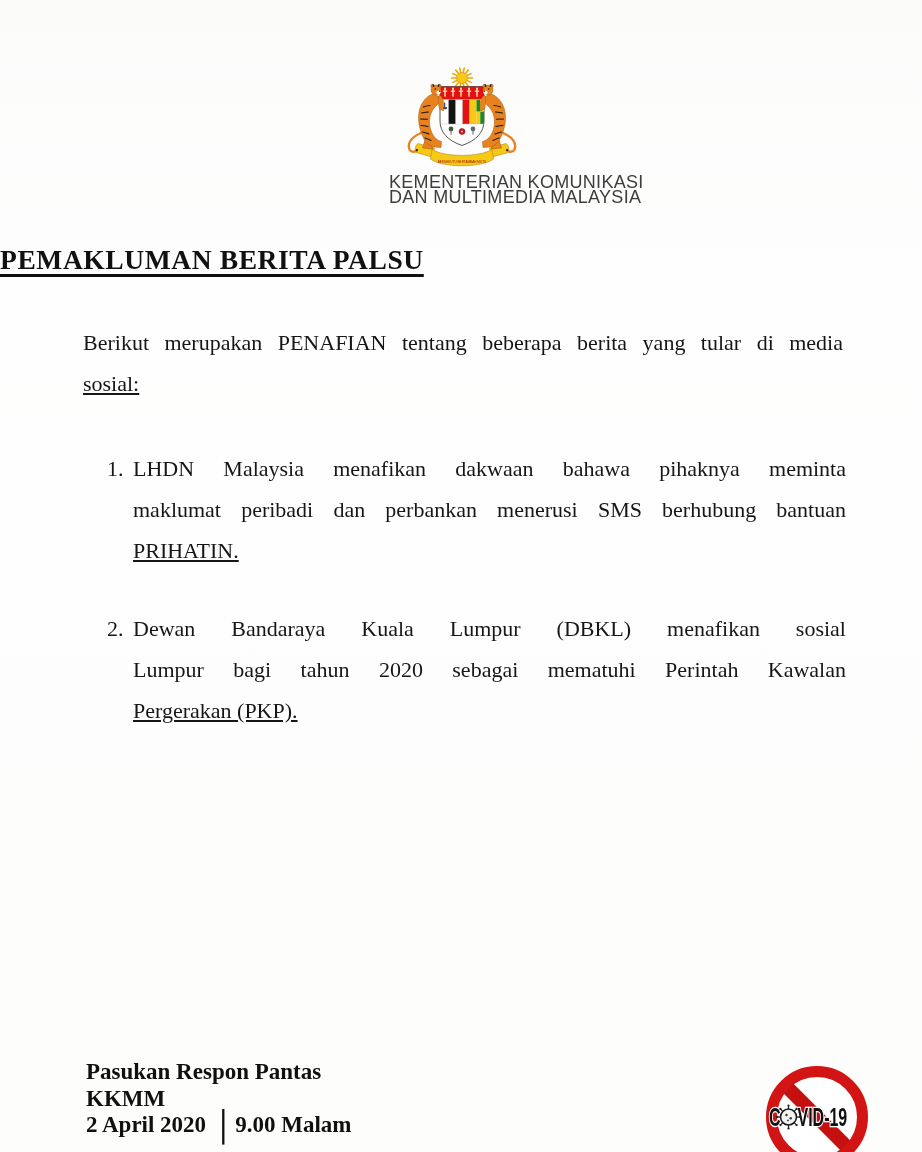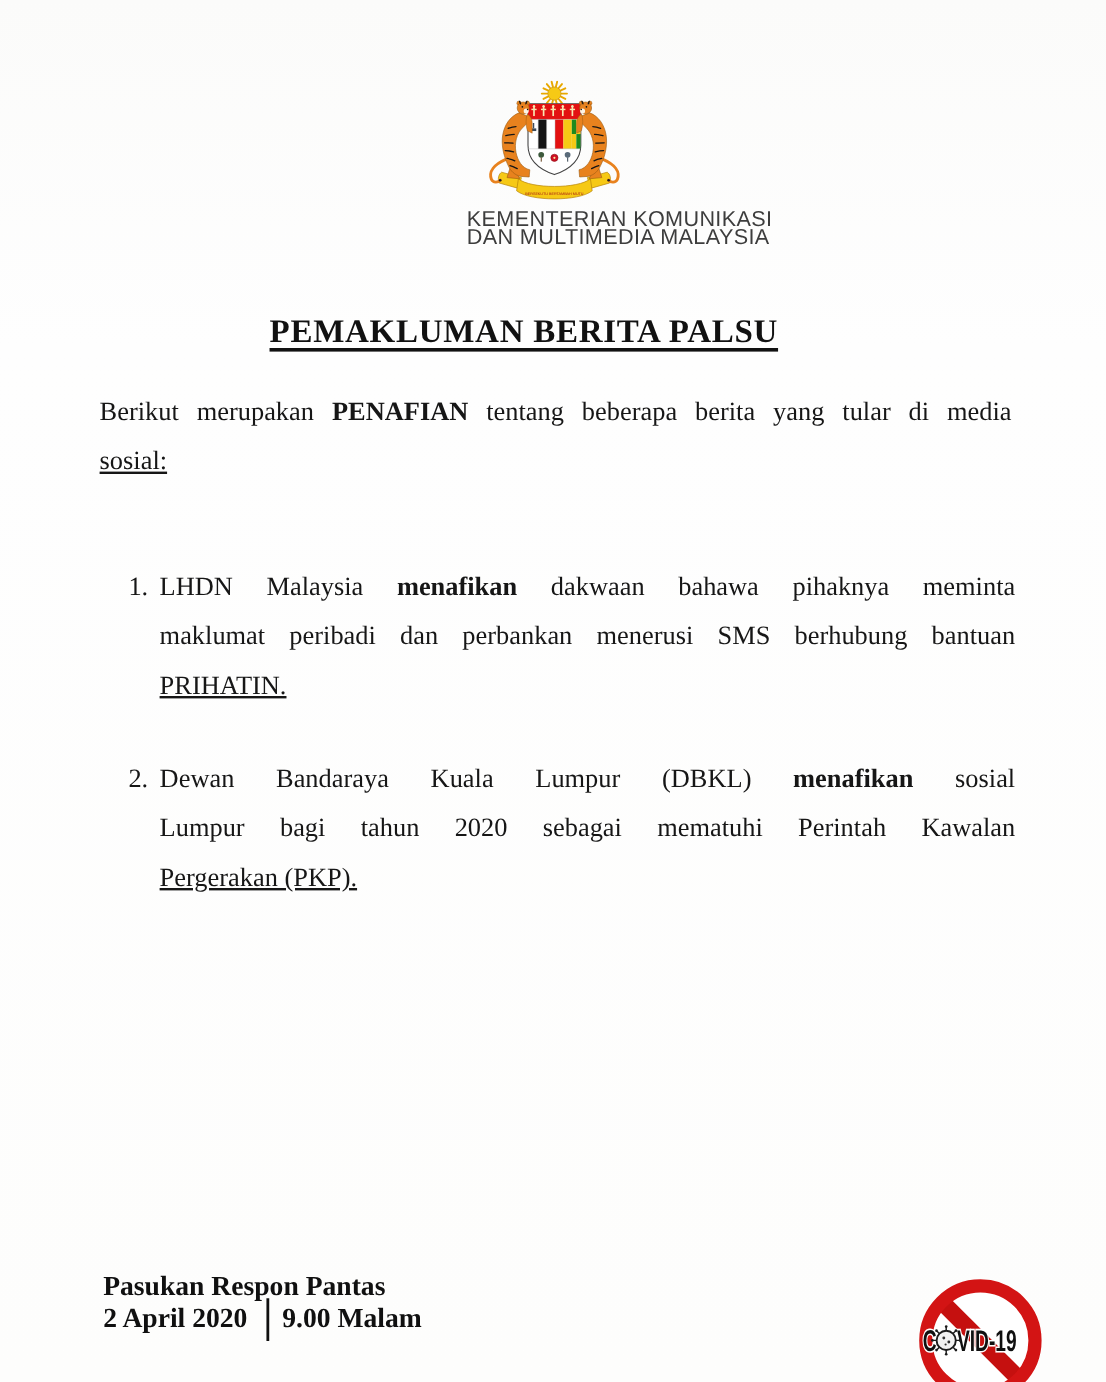--- a/index.html
+++ b/index.html
@@ -11,34 +11,34 @@
   }
   
   .crest{position:absolute;left:396px;top:67px;width:132px;height:106px;}
   .ministry{
     position:absolute;left:389px;top:175px;
     font-family:"Liberation Sans",sans-serif;font-size:18px;line-height:14.5px;
     color:#3d3d3d;letter-spacing:.3px;white-space:nowrap;
   }
   
   .title{
-    position:absolute;left:0;top:243px;width:841px;margin:16px;text-align:center;
+    position:absolute;left:0;top:243px;width:841px;margin:0;text-align:left;
     font-size:27.5px;line-height:34px;font-weight:bold;letter-spacing:.6px;color:#111;
     text-decoration:underline;text-decoration-thickness:2.5px;text-underline-offset:5px;
   }
   
   .para{position:absolute;font-size:22px;line-height:41px;color:#161616;}
   .intro{left:83px;top:322px;width:760px;}
   .listwrap{left:107px;top:448px;width:739px;}
   .item{position:relative;margin-bottom:37px;}
   .num{position:absolute;left:0;top:0;line-height:41px;}
-  .itext{margin-left:26px;margin-top:20px;}
+  .itext{margin-left:26px;}
   .jline{text-align:justify;text-align-last:justify;}
   .jline.jlast{text-align-last:left;text-decoration:underline;}
-  .jline b{font-weight:bold;}
+  .jline b{font-weight:normal;}
   
   .footer{
     position:absolute;left:86px;top:1059px;
     font-size:23px;line-height:26.5px;font-weight:bold;color:#101010;white-space:nowrap;
   }
   .vbar{
     font-family:"DejaVu Sans Mono","DejaVu Sans",monospace;font-weight:400;
     font-size:30px;line-height:0;vertical-align:-4.5px;padding:0 3px 0 8px;
   }
   
@@ -181,20 +181,21 @@
         <div class="itext">
           <div class="jline"><span>Dewan  Bandaraya  Kuala  Lumpur  (DBKL)  </span><b>menafikan</b><span>  sosial</span></div>
           <div class="jline"><span>Lumpur  bagi  tahun  2020  sebagai  mematuhi  Perintah  Kawalan</span></div>
           <div class="jline jlast"><span>Pergerakan (PKP).</span></div>
         </div>
       </div>
     </div>
 
   <div class="footer">
     <div>Pasukan Respon Pantas</div>
+    <div>KKMM</div>
     <div><span>2 April 2020</span><span class="vbar">│</span><span>9.00 Malam</span></div>
   </div>
 
   <svg class="covid" viewBox="-54 -54 108 108" aria-hidden="true">
     <circle r="51" fill="#ffffff"></circle>
     <rect x="-49" y="-7" width="98" height="14" transform="rotate(45)" fill="#c5100f"></rect>
     <circle r="45.5" fill="none" stroke-width="11" stroke="#d31414"></circle>
     <g font-family="'Liberation Sans',sans-serif" font-weight="bold" font-size="25" fill="#101010" stroke="#ffffff" stroke-width="2.6" paint-order="stroke">
       <text transform="translate(-48 8.7) scale(0.64 1)">C</text>
       <text transform="translate(-19.5 8.7) scale(0.64 1)">VID-19</text>

